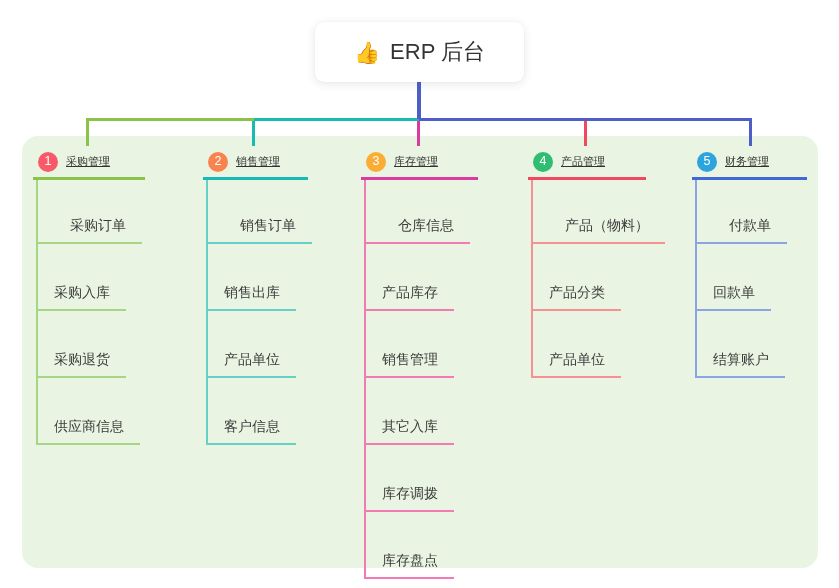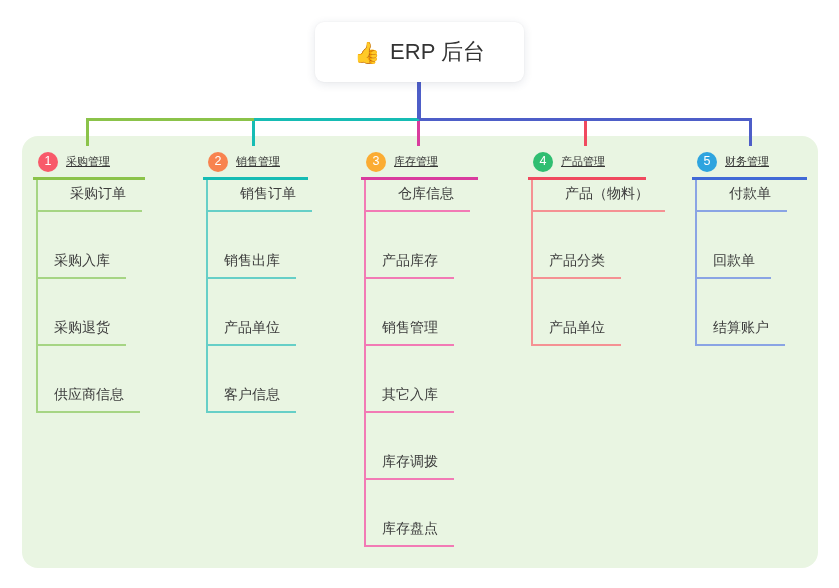--- a/index.html
+++ b/index.html
@@ -37,21 +37,21 @@
     width:max-content;margin-left:3px;
     border-left:2px solid var(--light,#bbb);
   }
   .child{
     box-sizing:border-box;height:67px;width:max-content;min-width:74px;
     padding:0 16px 7px 16px;
     border-bottom:2px solid var(--light,#bbb);
     display:flex;align-items:flex-end;
     font-size:14px;color:#3c3c3c;white-space:nowrap;cursor:default;
   }
-  .child:first-child{height:32px;padding-left:32px;}
+  .child:first-child{height:64px;padding-left:32px;}
   .b1{left:33px;}  .b1 .bhead{width:112px;}
   .b2{left:203px;} .b2 .bhead{width:105px;}
   .b3{left:361px;} .b3 .bhead{width:117px;}
   .b4{left:528px;} .b4 .bhead{width:118px;}
   .b5{left:692px;} .b5 .bhead{width:115px;}
 </style>
 </head>
 <body>
 
 <div class="stage">

